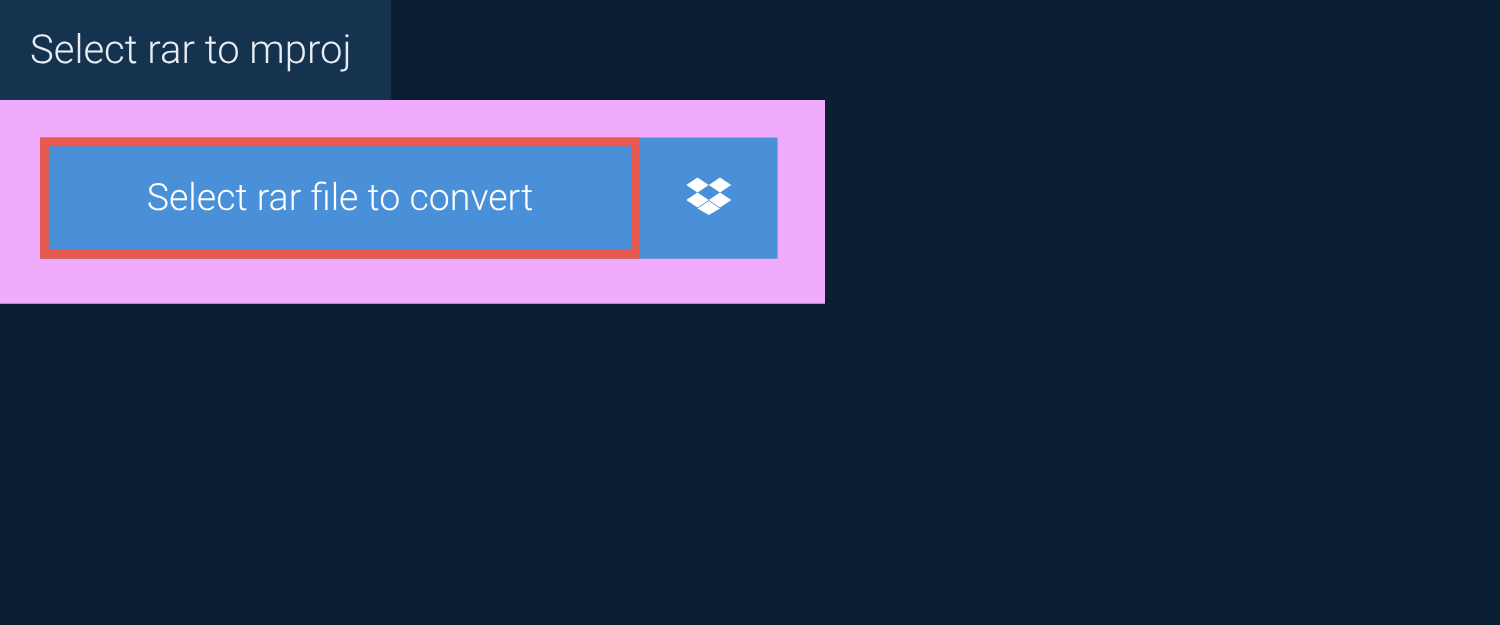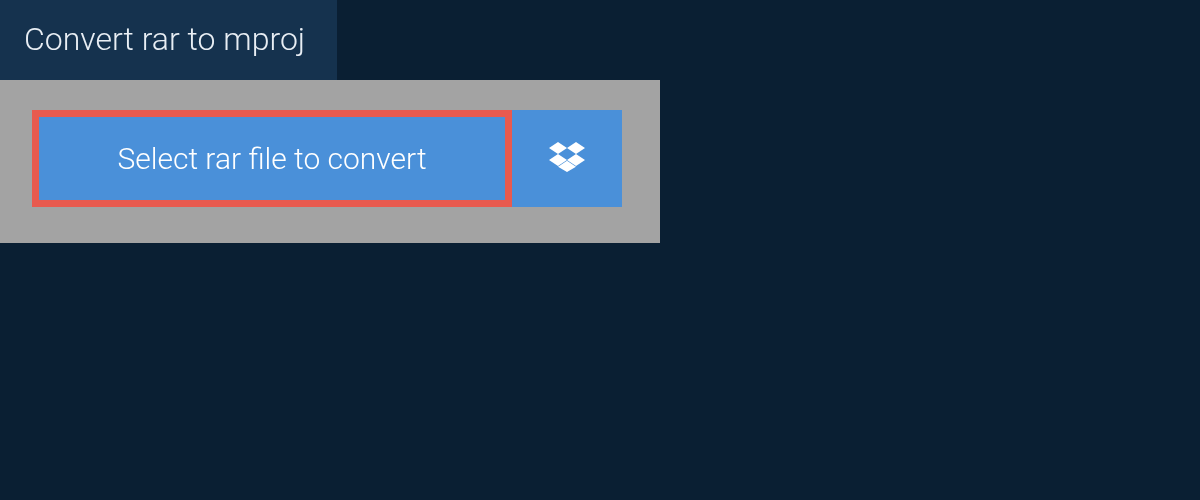--- a/index.html
+++ b/index.html
@@ -19,21 +19,21 @@
     }
     .tab {
       background: #15324e;
       color: #e8eef4;
       font-size: 32px;
       font-weight: 300;
       padding: 20px 32px 22px 24px;
       display: inline-block;
     }
     .panel {
-      background: #a3a3a3;
+      background: #f0abfc;
       padding: 30px 32px 36px 32px;
       display: flex;
       align-items: stretch;
       width: fit-content;
       min-width: 660px;
     }
     .select-button {
       background: #4a90d9;
       border: 7px solid #e85a4f;
       color: #ffffff;
@@ -59,21 +59,21 @@
       width: 36px;
       height: 36px;
       fill: #ffffff;
     }
   </style>
 </head>
 <body>
 
 <div class="tab-container">
   <div class="tab">
-    <span>Convert rar to mproj</span>
+    <span>Select rar to mproj</span>
   </div>
 </div>
 
 <div class="panel">
   <div class="select-button">
     <span>Select rar file to convert</span>
   </div>
   <div class="dropbox-button">
     <span>
       <svg viewBox="0 0 24 24" xmlns="http://www.w3.org/2000/svg">

